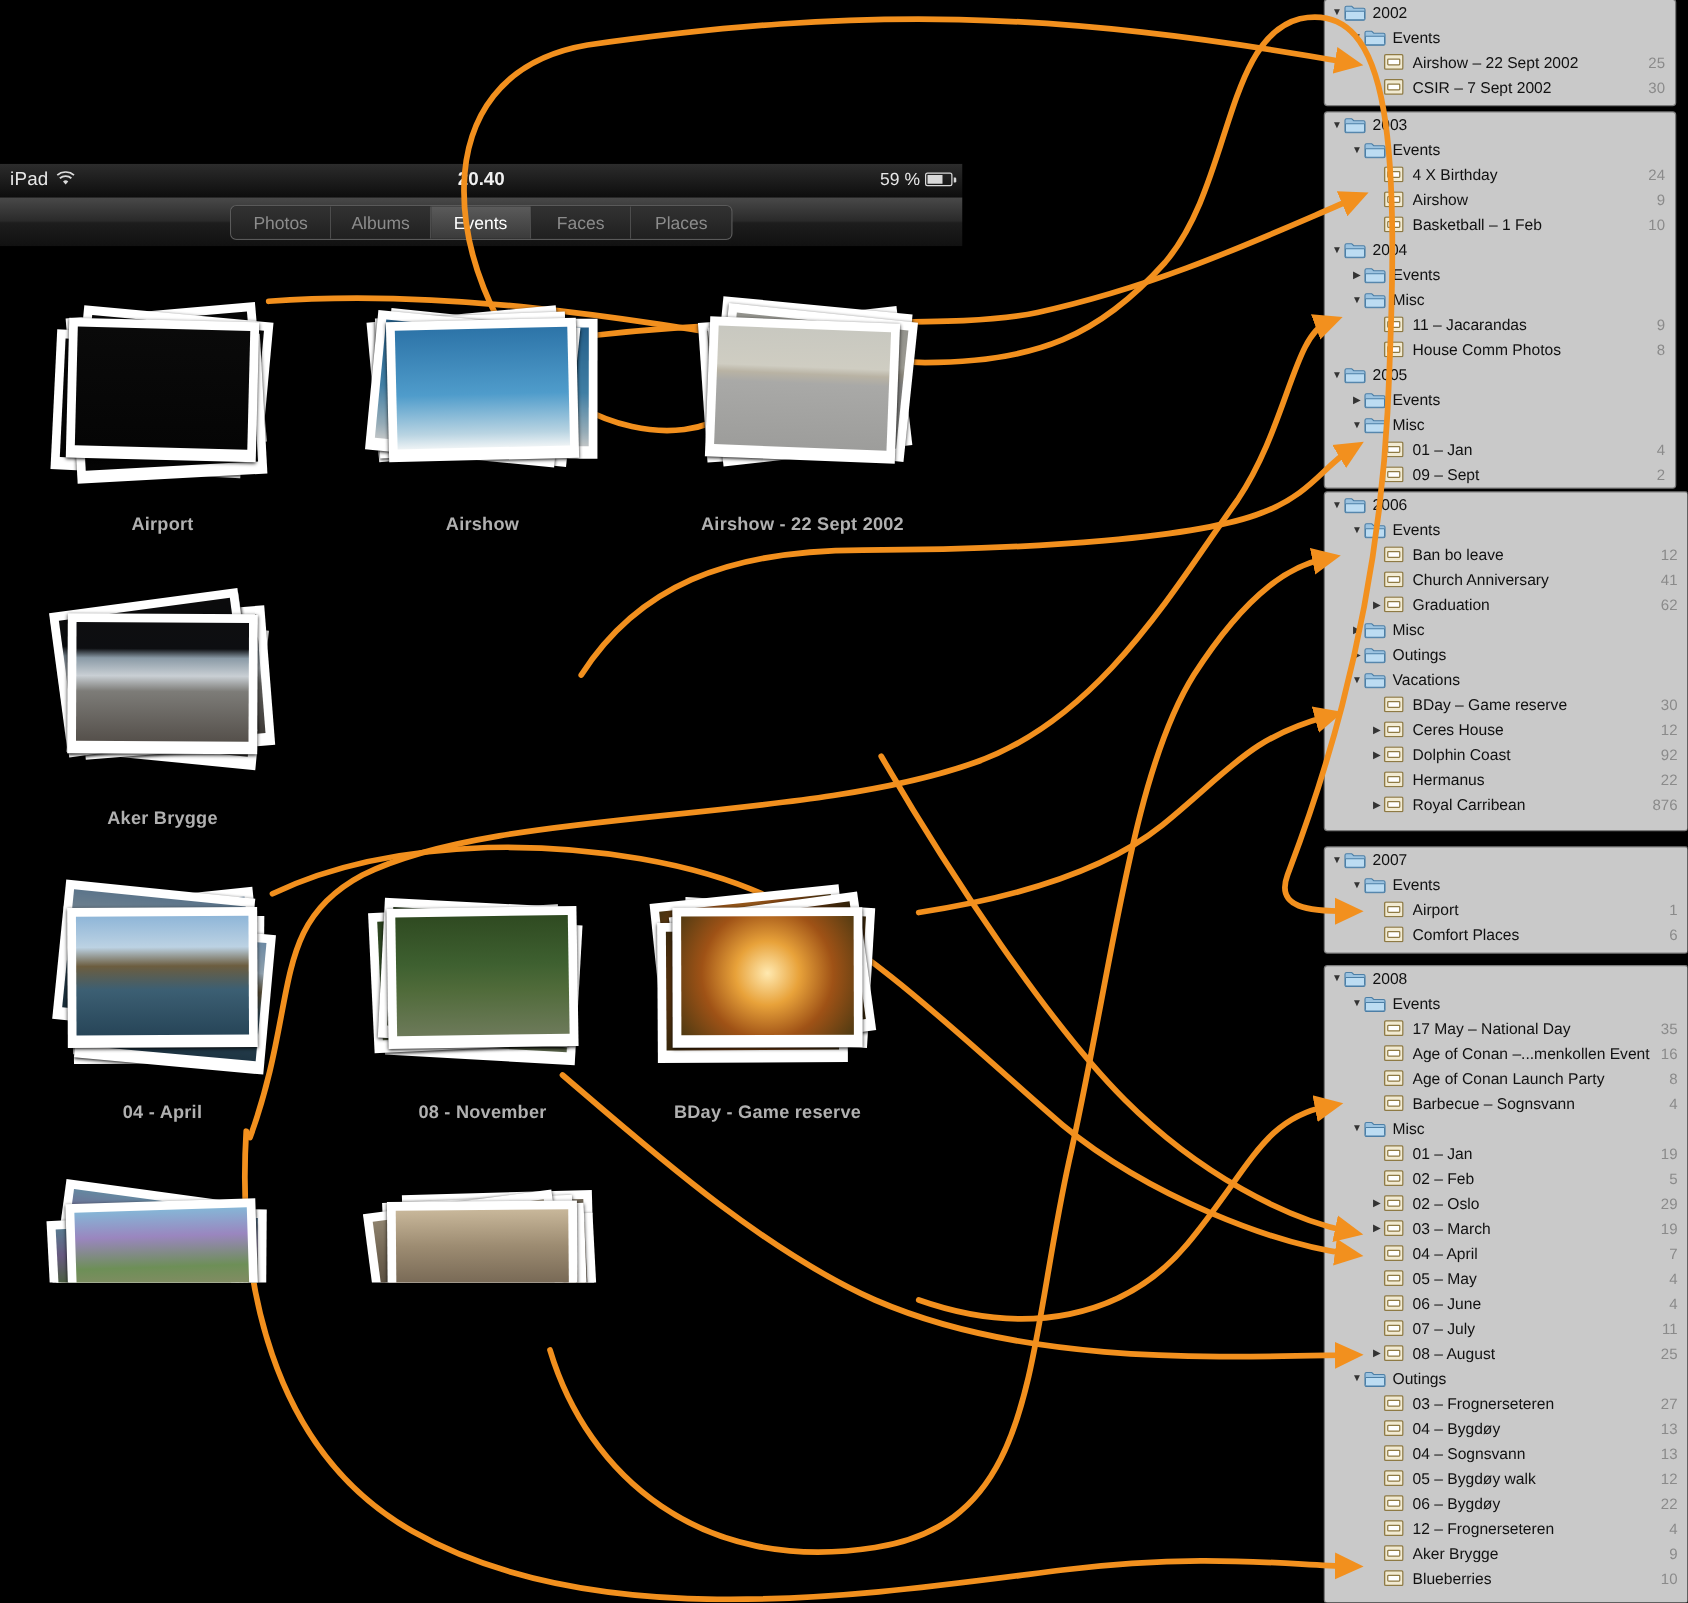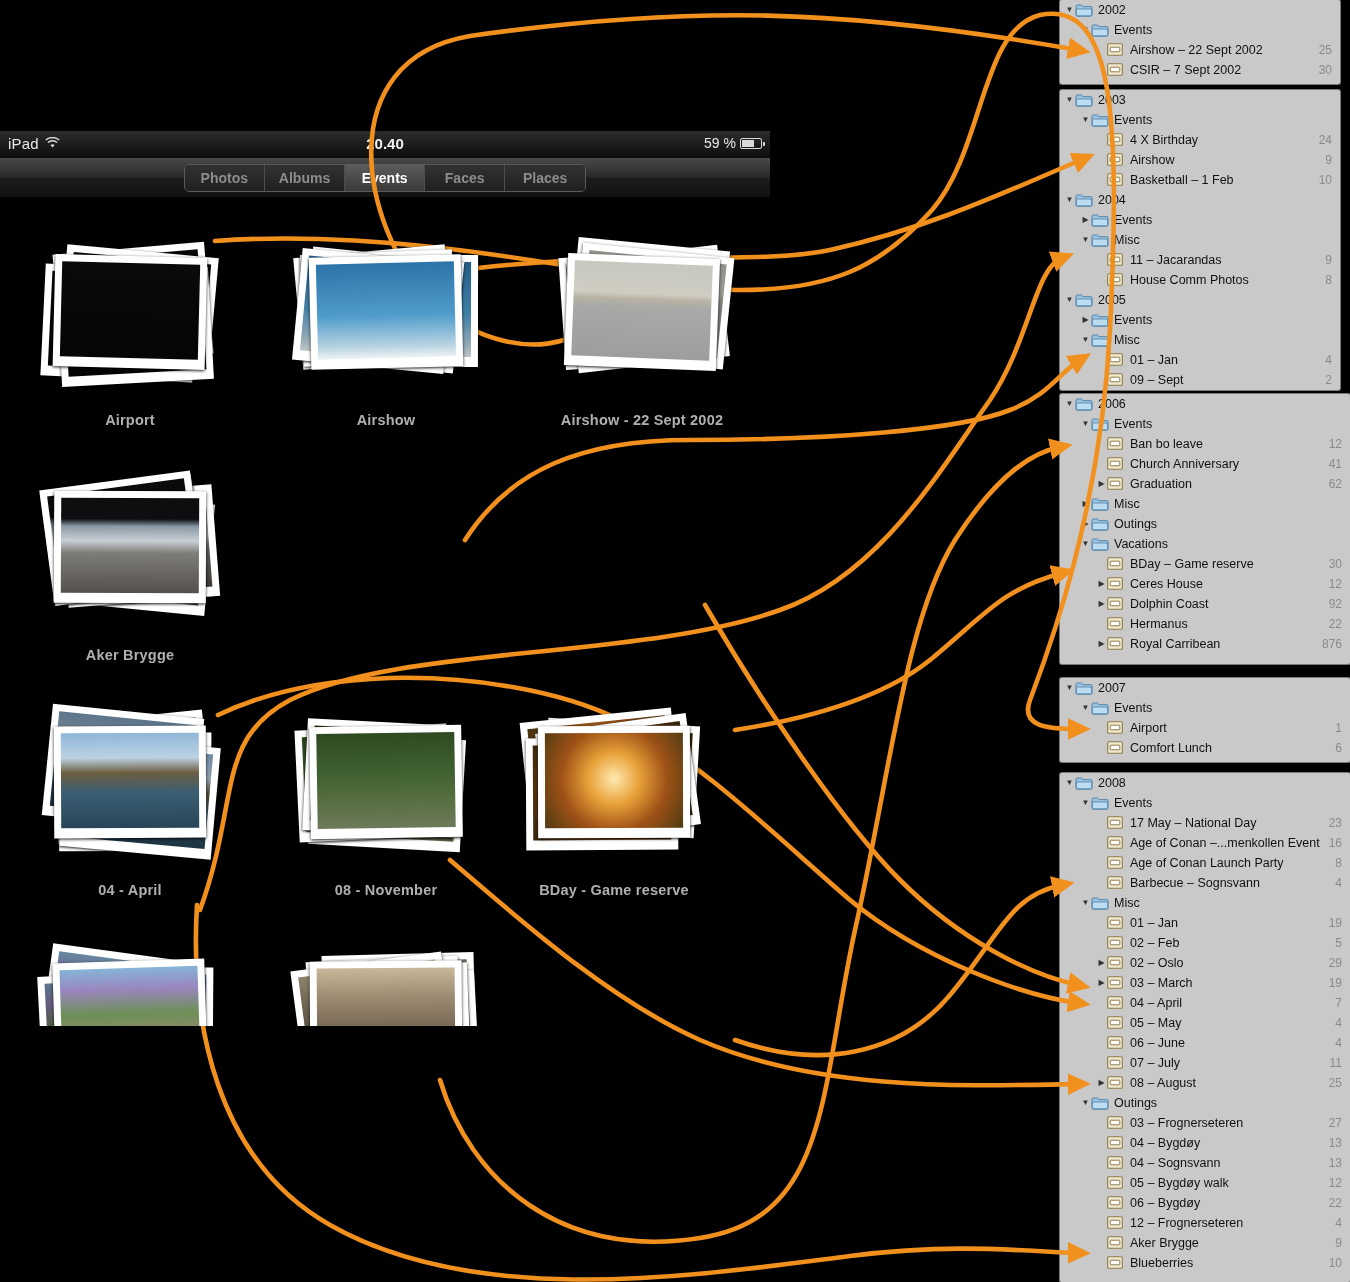--- a/index.html
+++ b/index.html
@@ -50,21 +50,21 @@
     border-bottom: 1px solid #000;
     display:flex; align-items:center; justify-content:center;
   }
   #segmented {
     display:flex; height:28px; border:1px solid #5a5a5a; border-radius:5px;
     overflow:hidden; background:#1c1c1c;
   }
   .seg {
     min-width: 80px; padding: 0 14px; height:100%;
     display:flex; align-items:center; justify-content:center;
-    font-size:14px; color:#8c8c8c; font-weight:bold;
+    font-size:14px; color:#8c8c8c; font-weight:normal;
     border-right:1px solid #4d4d4d;
     background: linear-gradient(#323232,#202020);
   }
   .seg:last-child { border-right:none; }
   .seg.active {
     color:#ffffff;
     background: linear-gradient(#5b5b5b,#3a3a3a);
   }
 
   
@@ -778,21 +778,21 @@
           <span class="cnt">1</span>
         </div>
         <div class="row ind2">
           <span class="tri none">▶</span>
           <span class="ico album">
             <svg width="16" height="13" viewBox="0 0 16 13">
               <rect x="0.7" y="0.7" width="14.6" height="11.6" rx="1" fill="#f1ead2" stroke="#8e7a44" stroke-width="1.1"></rect>
               <rect x="3.2" y="4.2" width="9.6" height="4.6" rx="0.6" fill="#ffffff" stroke="#8e7a44" stroke-width="1"></rect>
             </svg>
           </span>
-          <span class="lbl">Comfort Lunch</span>
+          <span class="lbl">Comfort Places</span>
           <span class="cnt">6</span>
         </div>
       </div>
       <div class="grp w-full" style="top: 773px; height: 509px; left: 0px;">
         <div class="row ind0">
           <span class="tri">▼</span>
           <span class="ico folder">
             <svg width="18" height="14" viewBox="0 0 18 14">
               <path d="M1 3.2 A1.2 1.2 0 0 1 2.2 2 H6.4 L8 3.6 H15.8 A1.2 1.2 0 0 1 17 4.8 V12 A1.2 1.2 0 0 1 15.8 13.2 H2.2 A1.2 1.2 0 0 1 1 12 Z" fill="#9cc3e0" stroke="#4c7fa6" stroke-width="0.9"></path>
               <path d="M1.4 6 H16.6 V11.8 A1 1 0 0 1 15.6 12.8 H2.4 A1 1 0 0 1 1.4 11.8 Z" fill="#bcdcf2" stroke="#4c7fa6" stroke-width="0.8"></path>
@@ -814,21 +814,21 @@
         </div>
         <div class="row ind2">
           <span class="tri none">▶</span>
           <span class="ico album">
             <svg width="16" height="13" viewBox="0 0 16 13">
               <rect x="0.7" y="0.7" width="14.6" height="11.6" rx="1" fill="#f1ead2" stroke="#8e7a44" stroke-width="1.1"></rect>
               <rect x="3.2" y="4.2" width="9.6" height="4.6" rx="0.6" fill="#ffffff" stroke="#8e7a44" stroke-width="1"></rect>
             </svg>
           </span>
           <span class="lbl">17 May – National Day</span>
-          <span class="cnt">23</span>
+          <span class="cnt">35</span>
         </div>
         <div class="row ind2">
           <span class="tri none">▶</span>
           <span class="ico album">
             <svg width="16" height="13" viewBox="0 0 16 13">
               <rect x="0.7" y="0.7" width="14.6" height="11.6" rx="1" fill="#f1ead2" stroke="#8e7a44" stroke-width="1.1"></rect>
               <rect x="3.2" y="4.2" width="9.6" height="4.6" rx="0.6" fill="#ffffff" stroke="#8e7a44" stroke-width="1"></rect>
             </svg>
           </span>
           <span class="lbl">Age of Conan –...menkollen Event</span>

